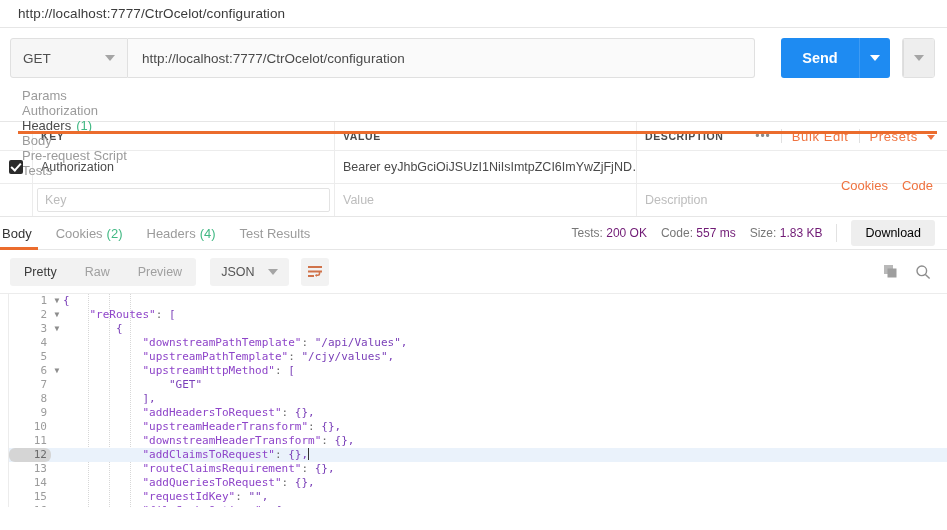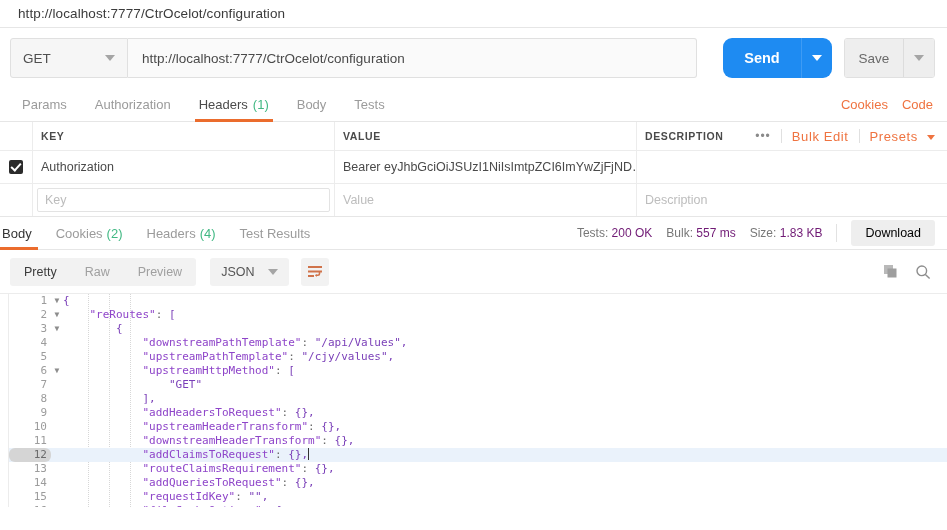--- a/index.html
+++ b/index.html
@@ -74,21 +74,21 @@
     display: flex;
     align-items: center;
     padding-left: 14px;
     box-sizing: border-box;
     color: #4a4a4a;
     font-size: 13.5px;
   }
   .send-group {
     display: flex;
     margin-left: 26px;
-    border-radius: 9px;
+    border-radius: 3px;
     overflow: hidden;
     align-items: flex-end;
   }
   .send-btn {
     background: #1e8bf2;
     color: #fff;
     font-weight: bold;
     font-size: 14.5px;
     width: 78px;
     height: 40px;
@@ -141,20 +141,21 @@
 
   
   .req-tabs {
     height: 34px;
     display: flex;
     align-items: stretch;
     border-bottom: 1px solid #e6e6e6;
     padding-left: 8px;
     box-sizing: border-box;
     position: relative;
+    flex-direction: column;
   }
   .req-tab {
     display: flex;
     align-items: center;
     padding: 0 14px;
     color: #9b9b9b;
     font-size: 13px;
     cursor: pointer;
     position: relative;
   }
@@ -437,40 +438,42 @@
     <div class="url-input">
       <span>http://localhost:7777/CtrOcelot/configuration</span>
     </div>
     <div class="send-group">
       <div class="send-btn">Send</div>
       <div class="send-caret-btn">
         <span class="caret"></span>
       </div>
     </div>
     <div class="save-group">
-      <div class="save-btn">Save</div>
       <div class="save-caret-btn">
         <span class="caret"></span>
       </div>
     </div>
   </div>
 
   <div class="req-tabs">
     <div class="req-tab">
       <span>Params</span>
     </div>
     <div class="req-tab">
       <span>Authorization</span>
     </div>
     <div class="req-tab active">
       <span>Headers</span>
       <span class="count">(1)</span>
     </div>
     <div class="req-tab">
       <span>Body</span>
+    </div>
+    <div class="req-tab">
+      <span>Pre-request Script</span>
     </div>
     <div class="req-tab">
       <span>Tests</span>
     </div>
     <div class="req-right">
       <span class="link-orange">Cookies</span>
       <span class="link-orange">Code</span>
     </div>
   </div>
 
@@ -533,21 +536,21 @@
     <div class="resp-tab">
       <span>Test Results</span>
     </div>
 
     <div class="resp-meta">
       <span>
         <span>Tests:</span>
         <span class="meta-val">200 OK</span>
       </span>
       <span>
-        <span>Bulk:</span>
+        <span>Code:</span>
         <span class="meta-val">557 ms</span>
       </span>
       <span>
         <span>Size:</span>
         <span class="meta-val">1.83 KB</span>
       </span>
       <span class="meta-sep"></span>
       <span class="dl-btn">Download</span>
     </div>
   </div>

